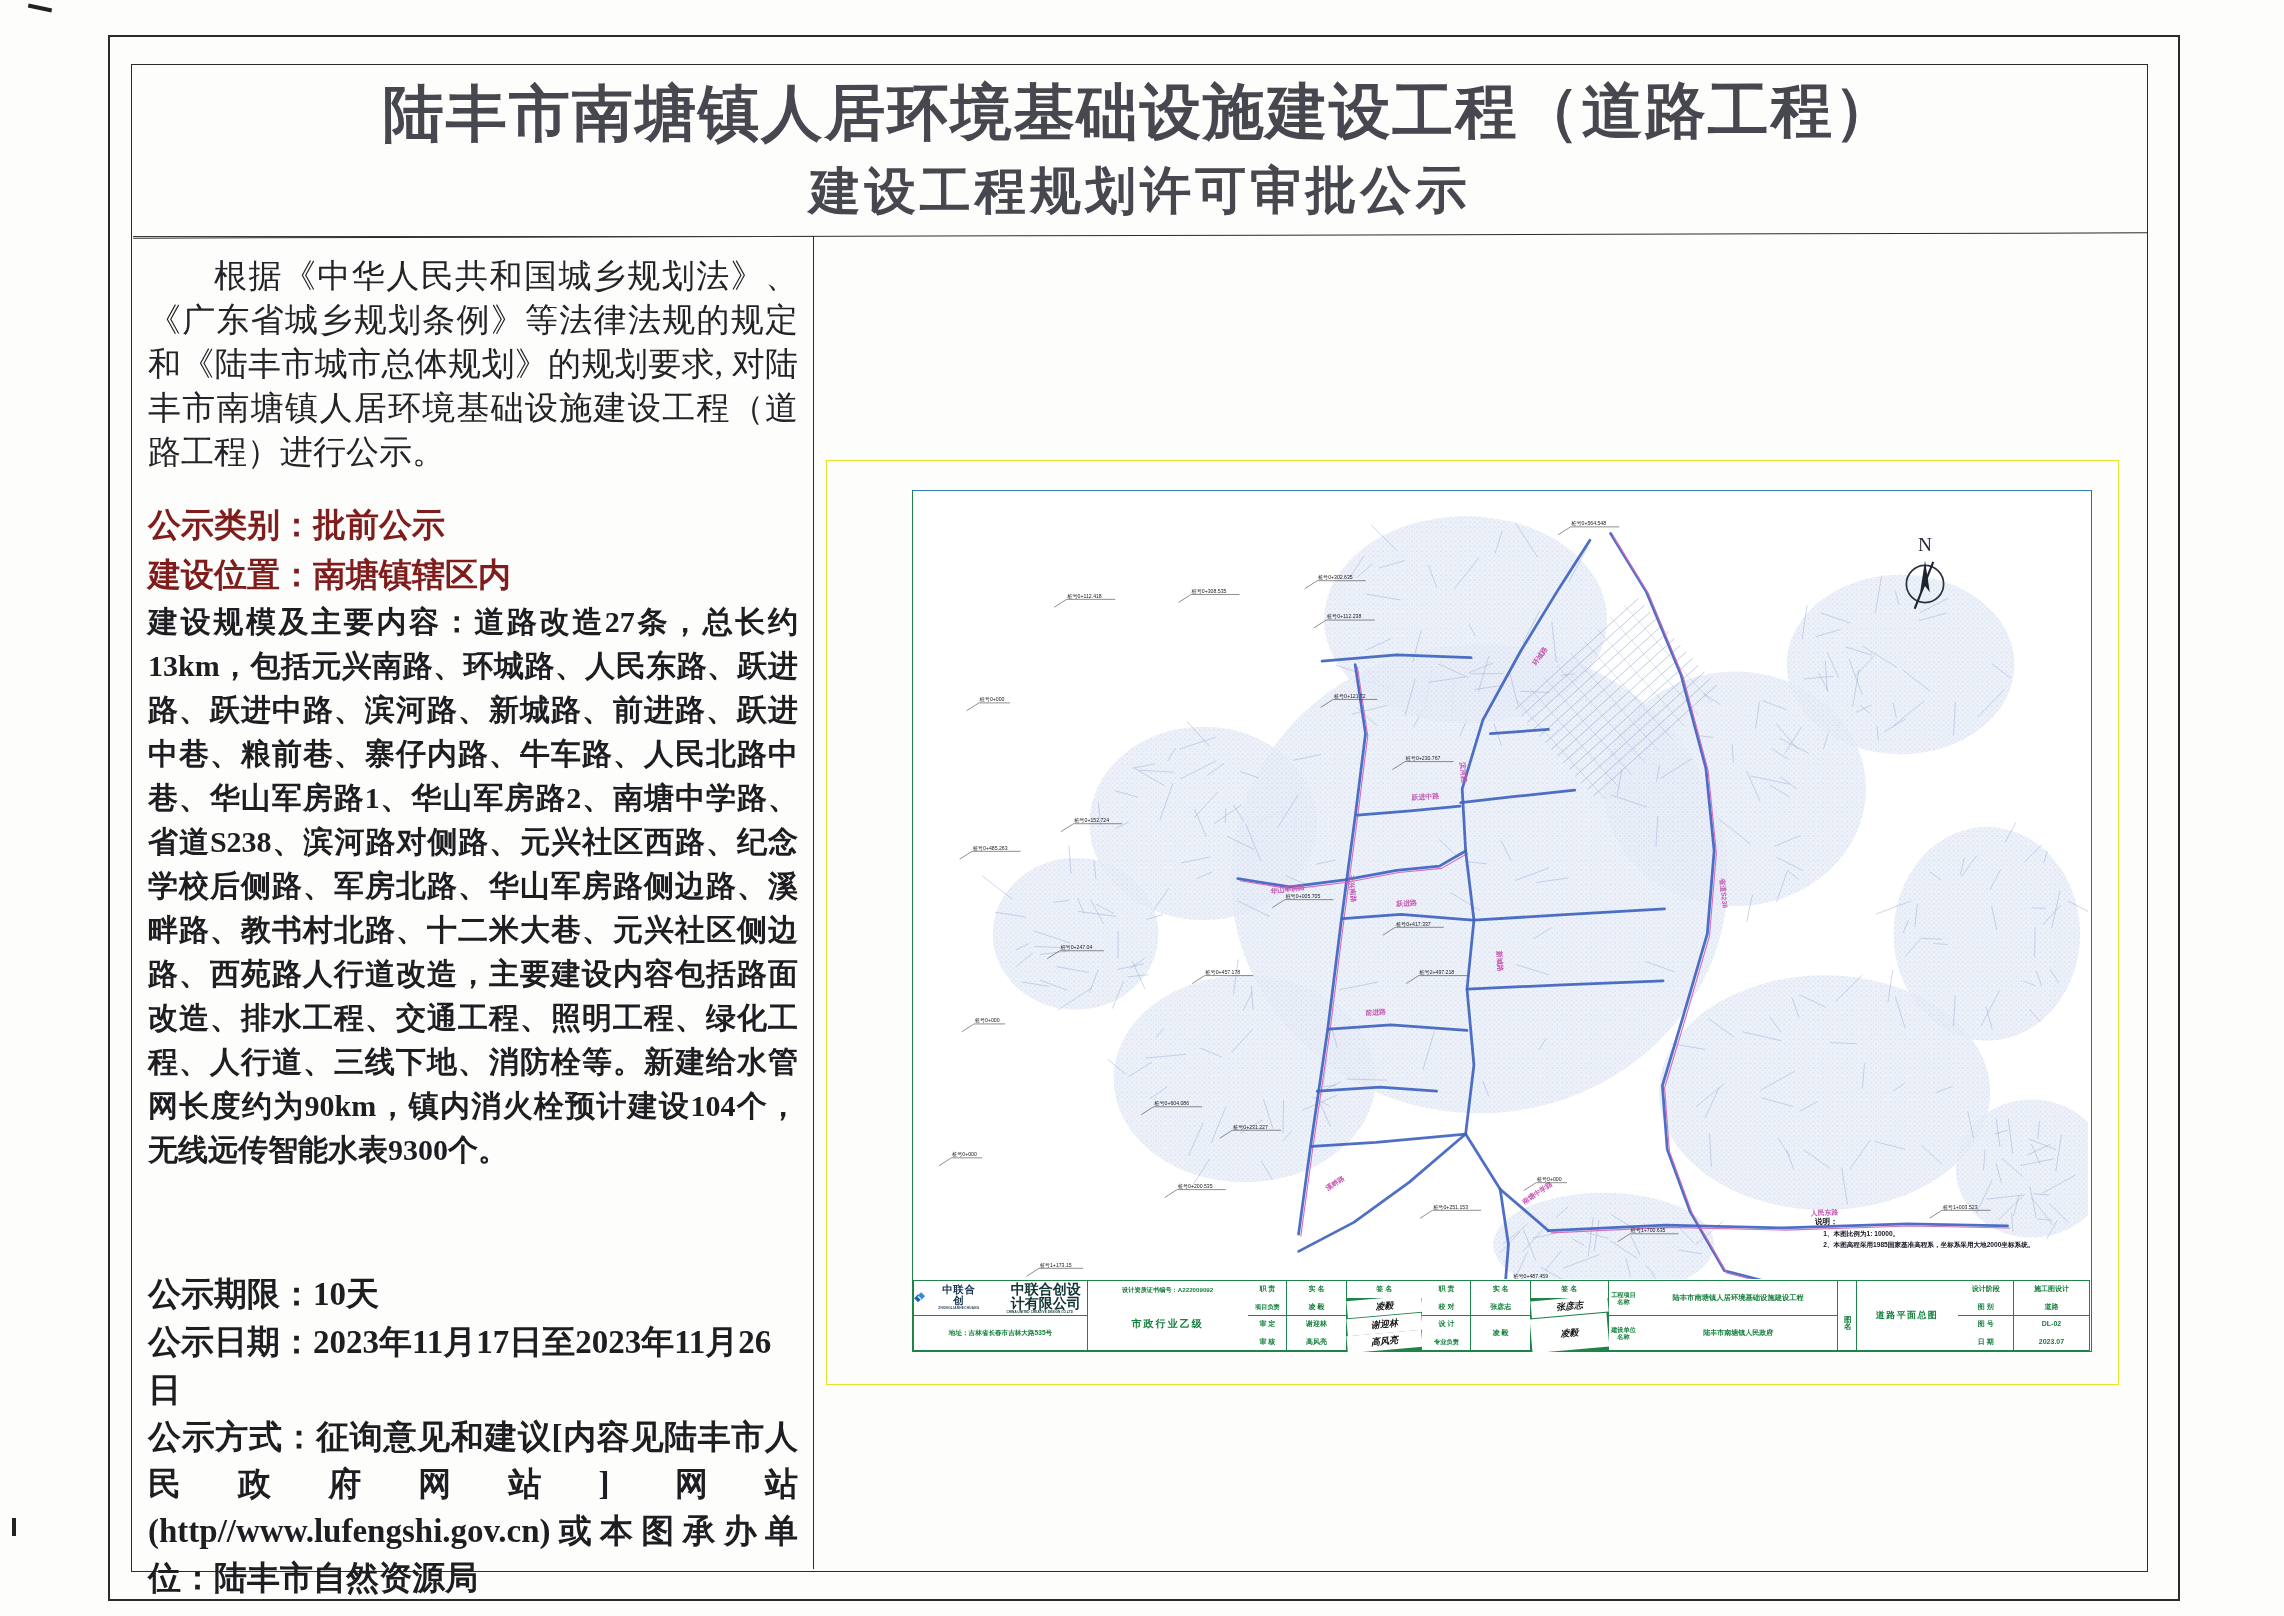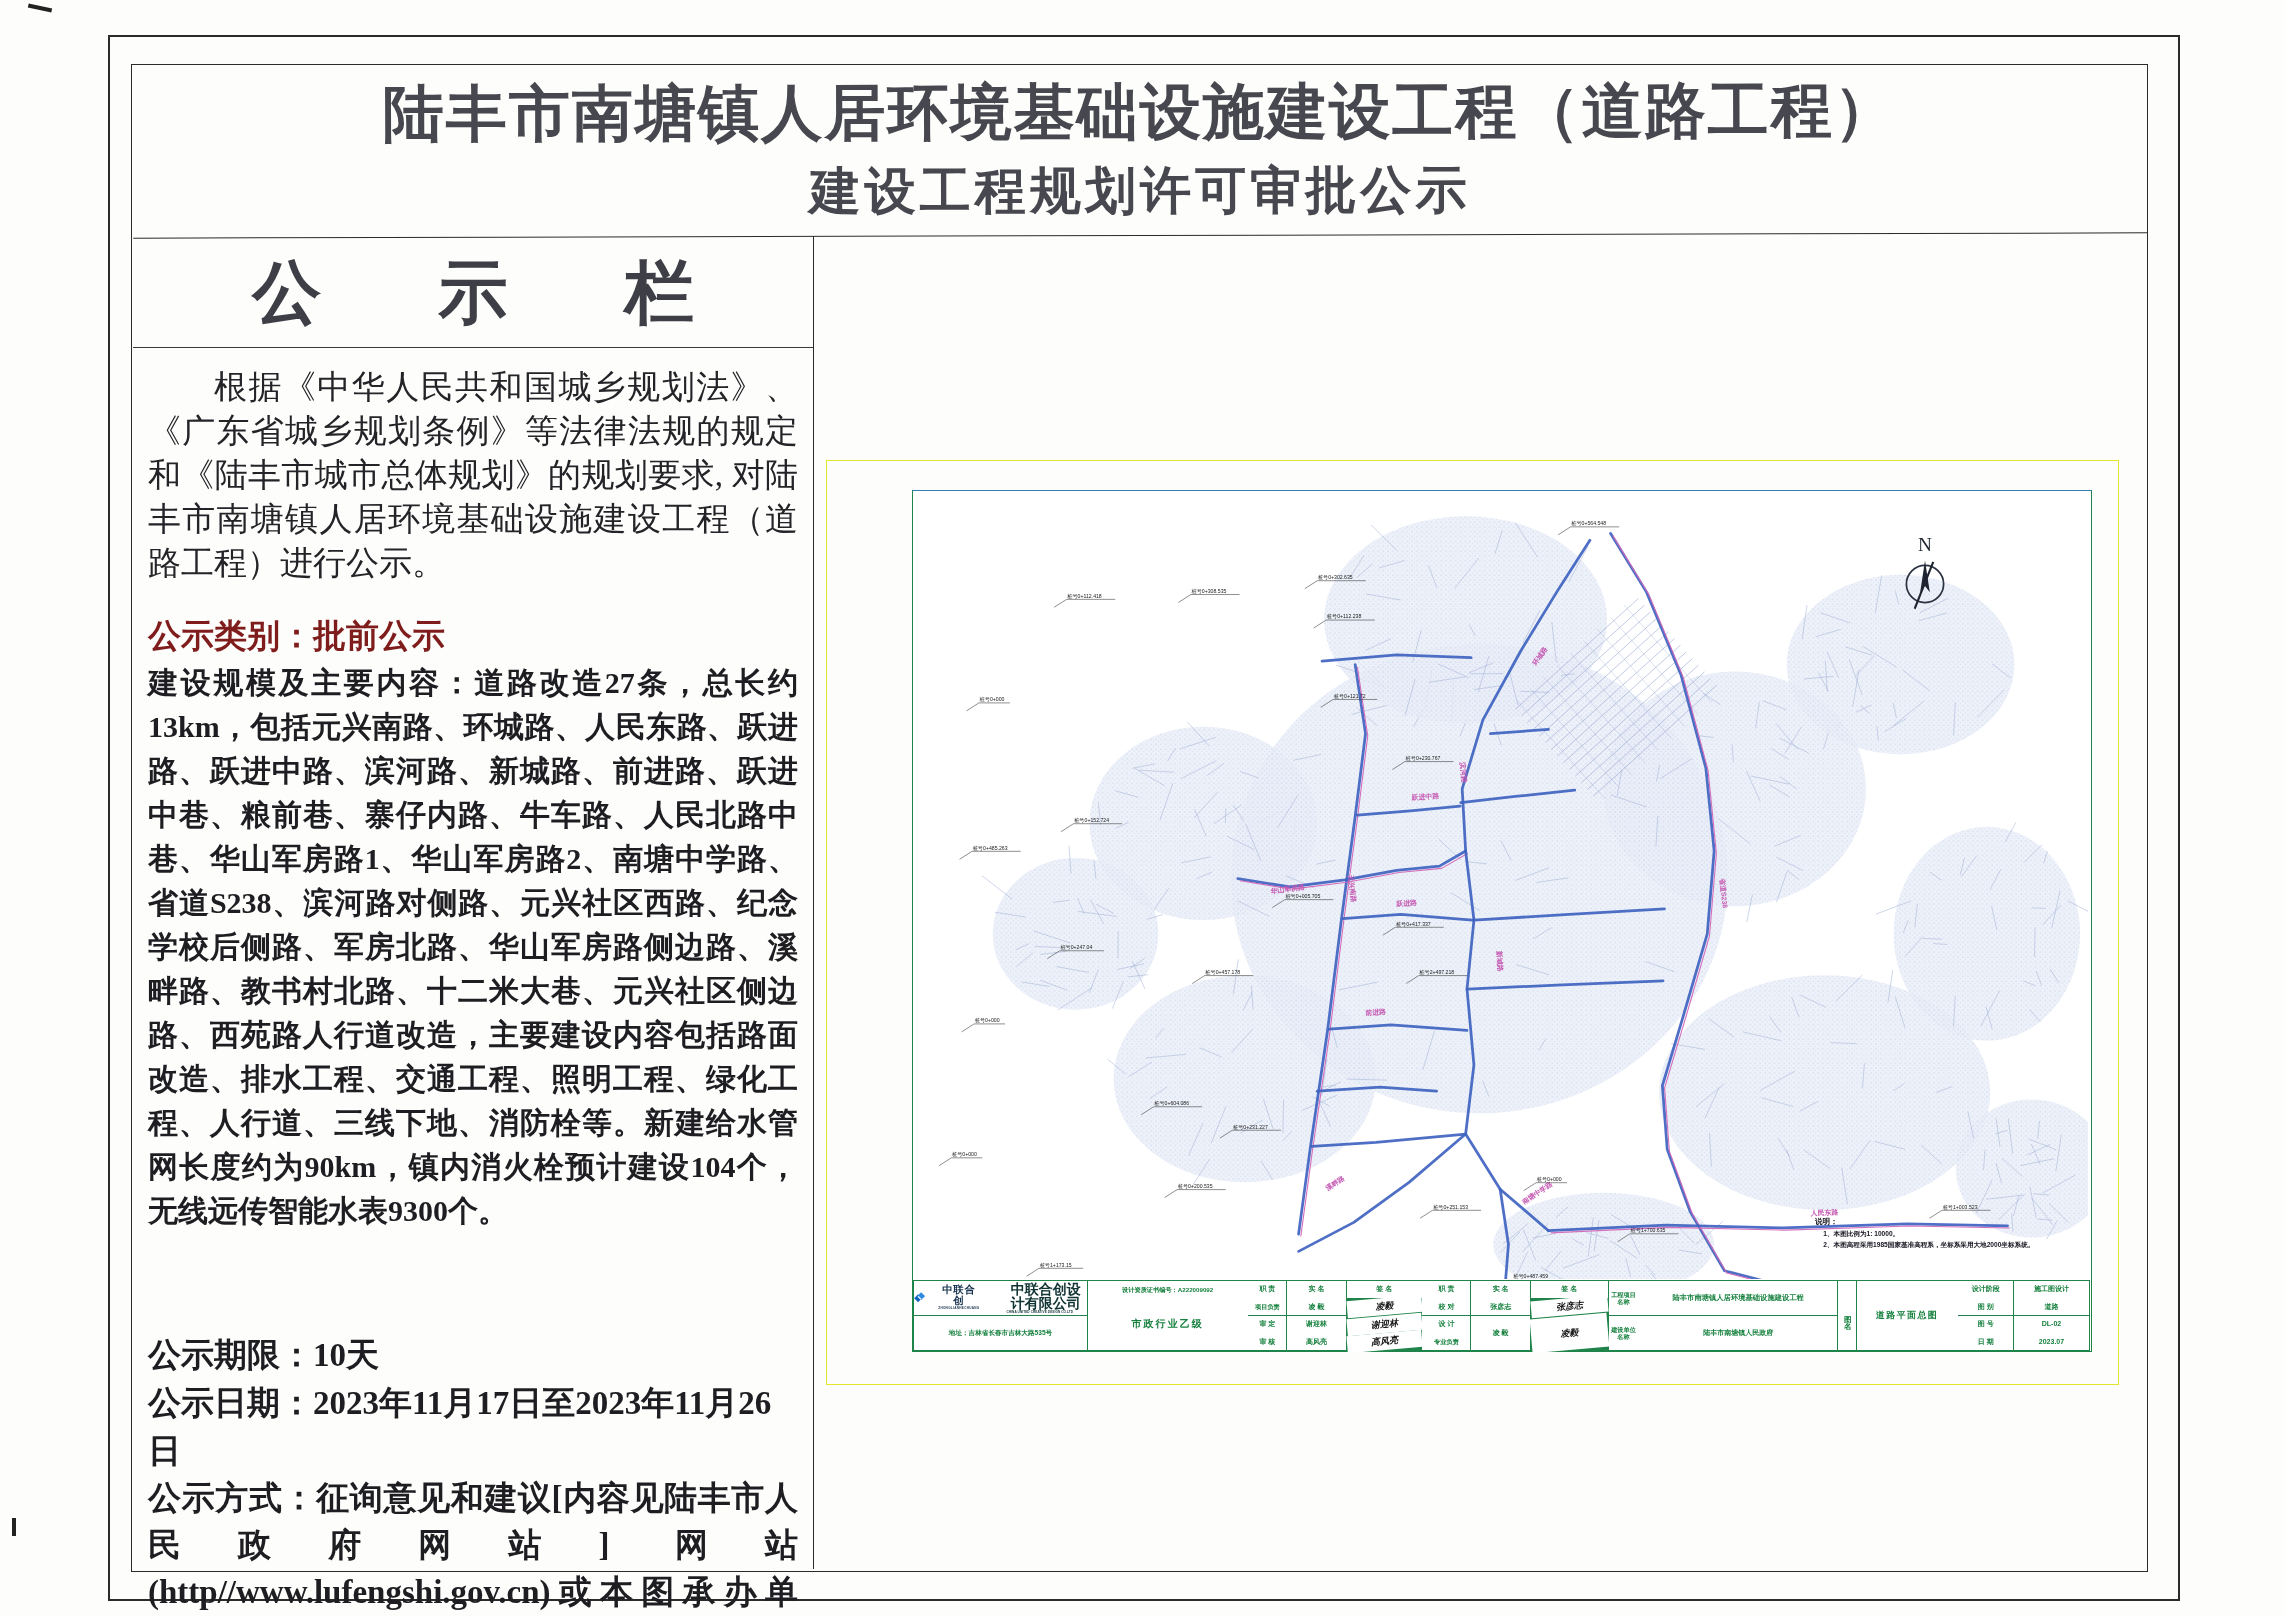--- a/index.html
+++ b/index.html
@@ -64,26 +64,26 @@
   <div class="border-inner"></div>
   <div class="mark" style="left:28px;top:5.5px;width:23.5px;height:4.1px;transform:rotate(12deg);"></div>
   <div class="mark" style="left:12.4px;top:1518px;width:3.5px;height:18px;"></div>
 
   <div class="title-area">
     <div class="t1">陆丰市南塘镇人居环境基础设施建设工程（道路工程）</div>
     <div class="t2">建设工程规划许可审批公示</div>
   </div>
 
   <div class="left-panel">
-    <div class="gsl-head">公 示 栏</div>
     <div class="head-rule"></div>
     <div class="panel-inner">
       <div class="intro">根据《中华人民共和国城乡规划法》、《广东省城乡规划条例》等法律法规的规定和《陆丰市城市总体规划》的规划要求, 对陆丰市南塘镇人居环境基础设施建设工程（道路工程）进行公示。</div>
       <div class="fields">
         <div class="fline"><span>公示类别：</span><span>批前公示</span></div>
+        <div class="fline"><span>建设位置：</span><span>南塘镇辖区内</span></div>
       </div>
       <div class="scope">建设规模及主要内容：道路改造27条，总长约13km，包括元兴南路、环城路、人民东路、跃进路、跃进中路、滨河路、新城路、前进路、跃进中巷、粮前巷、寨仔内路、牛车路、人民北路中巷、华山军房路1、华山军房路2、南塘中学路、省道S238、滨河路对侧路、元兴社区西路、纪念学校后侧路、军房北路、华山军房路侧边路、溪畔路、教书村北路、十二米大巷、元兴社区侧边路、西苑路人行道改造，主要建设内容包括路面改造、排水工程、交通工程、照明工程、绿化工程、人行道、三线下地、消防栓等。新建给水管网长度约为90km，镇内消火栓预计建设104个，无线远传智能水表9300个。</div>
       <div class="pblock">
         <div class="pline"><span>公示期限：</span><span>10天</span></div>
         <div class="pline"><span>公示日期：</span><span>2023年11月17日至2023年11月26日</span></div>
         <div class="method">公示方式：征询意见和建议[内容见陆丰市人民政府网站] 网站(http//www.lufengshi.gov.cn)或本图承办单位：陆丰市自然资源局</div>
       </div>
 
     </div>
   </div>

